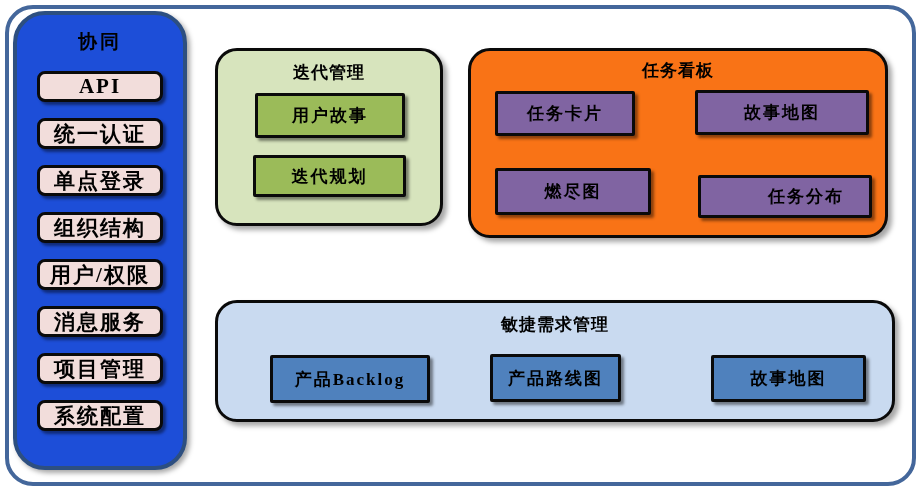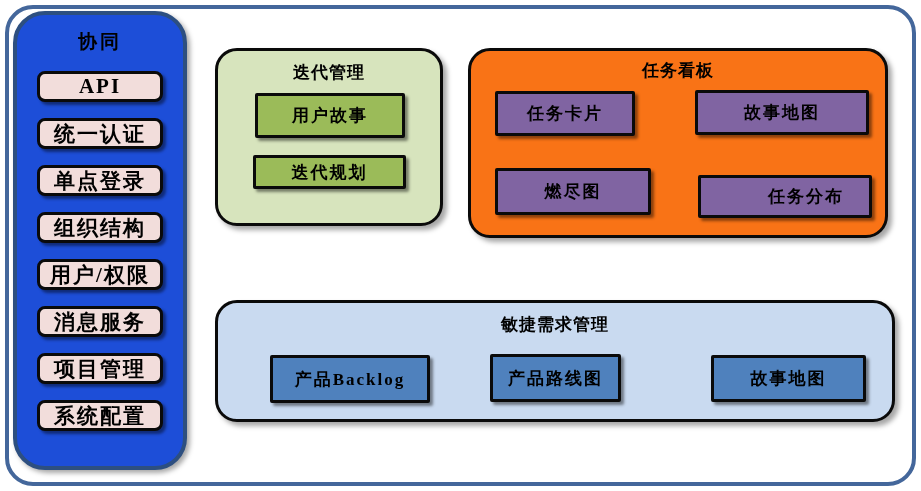--- a/index.html
+++ b/index.html
@@ -52,21 +52,21 @@
     box-shadow:3px 3px 3px rgba(0,0,0,.45);
     display:flex;align-items:center;justify-content:center;
     font-family:"Liberation Serif","DejaVu Serif",serif;
     font-weight:bold;font-size:17px;letter-spacing:2px;
   }
   .item-green{background:#9BBB59;}
   .item-purple{background:#8064A2;}
   .item-blue{background:#4F81BD;}
   
   .i0{left:37px;top:42px;width:150px;height:45px;}
-  .i1{left:35px;top:104px;width:153px;height:34px;}
+  .i1{left:35px;top:104px;width:153px;height:42px;}
   
   .k0{left:24px;top:40px;width:140px;height:45px;}
   .k1{left:224px;top:39px;width:174px;height:45px;}
   .k2{left:24px;top:117px;width:156px;height:47px;}
   .k3{left:227px;top:124px;width:174px;height:43px;padding-left:42px;}
   
   .a0{left:52px;top:52px;width:160px;height:48px;}
   .a1{left:272px;top:51px;width:131px;height:48px;}
   .a2{left:493px;top:52px;width:155px;height:47px;}
 </style>

